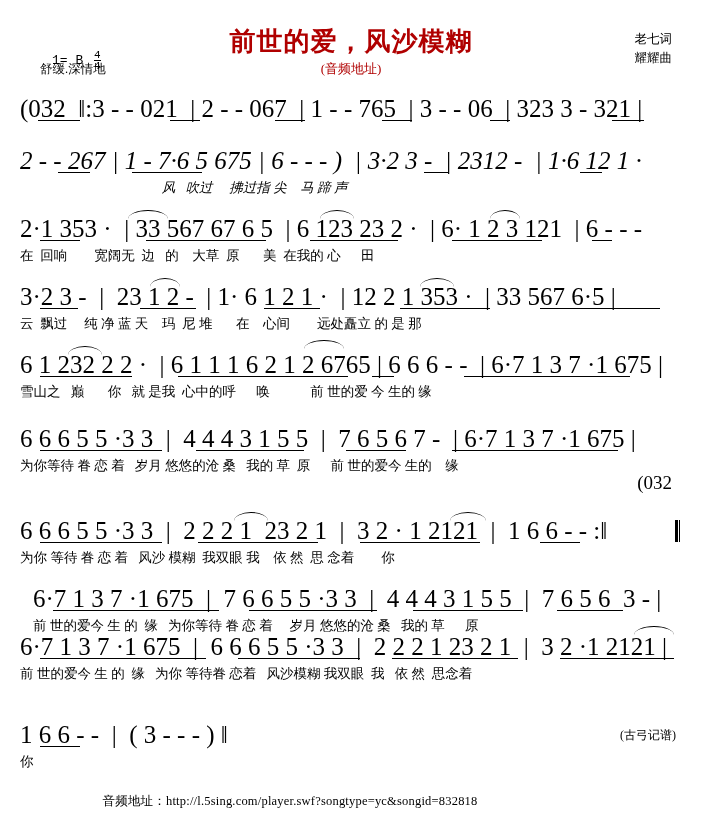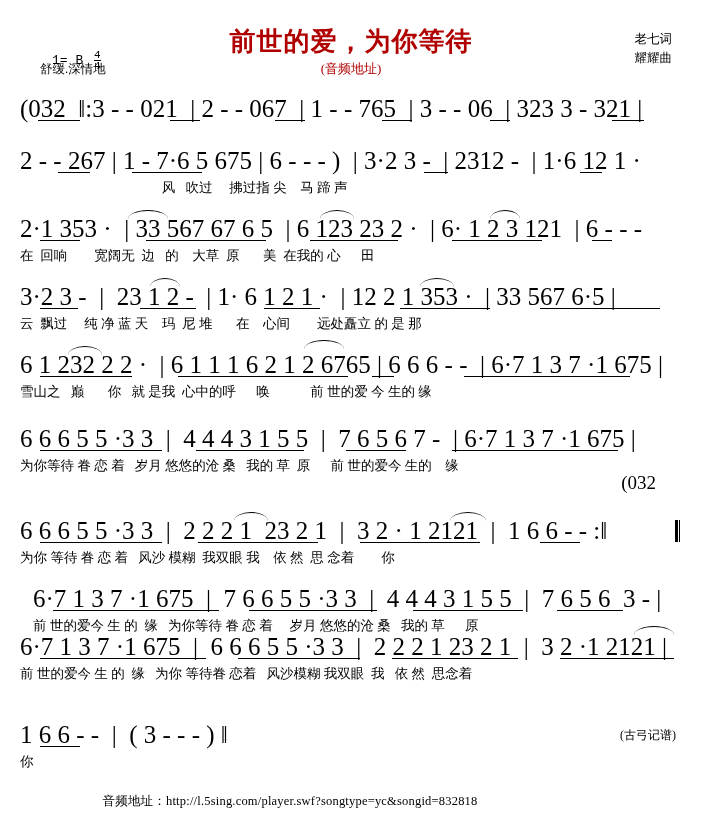--- a/index.html
+++ b/index.html
@@ -131,39 +131,39 @@
   <div class="meta-key">
     <span>1= B</span>
     <span class="frac">
       <b>4</b>
       <b class="den">4</b>
     </span>
   </div>
 
   <div class="meta-mood">舒缓.深情地</div>
 
-  <div class="title">前世的爱，为你等待</div>
+  <div class="title">前世的爱，风沙模糊</div>
   <div class="subtitle">(音频地址)</div>
 
   <div class="credit">
     <div>老七词</div>
     <div>耀耀曲</div>
   </div>
 
   <div class="sys" style="top:96px;">
     <div class="notes">(032  ‖:3 - - 021  | 2 - - 067  | 1 - - 765  | 3 - - 06  | 323 3 - 321 |</div>
     <div class="beam" style="left:18px; top:24px; width:42px;"></div>
     <div class="beam" style="left:150px; top:24px; width:30px;"></div>
     <div class="beam" style="left:255px; top:24px; width:30px;"></div>
     <div class="beam" style="left:362px; top:24px; width:30px;"></div>
     <div class="beam" style="left:470px; top:24px; width:20px;"></div>
     <div class="beam" style="left:592px; top:24px; width:32px;"></div>
   </div>
 
-  <div class="sys" style="top:148px;">
+  <div class="sys" style="top:148px;font-style:italic;">
     <div class="notes">2 - - 267 | 1 - 7·6 5 675 | 6 - - - )  | 3·2 3 -  | 2312 -  | 1·6 12 1 ·</div>
     <div class="beam" style="left:38px; top:24px; width:32px;"></div>
     <div class="beam" style="left:112px; top:24px; width:70px;"></div>
     <div class="beam" style="left:404px; top:24px; width:24px;"></div>
     <div class="beam" style="left:560px; top:24px; width:22px;"></div>
     <div class="lyr">                                          风   吹过     拂过指 尖    马 蹄 声</div>
   </div>
 
   <div class="sys" style="top:216px;">
     <div class="notes">2·1 353 ·  | 33 567 67 6 5  | 6 123 23 2 ·  | 6· 1 2 3 121  | 6 - - -</div>
@@ -201,21 +201,21 @@
     <div class="lyr">雪山之   巅       你   就 是我  心中的呼      唤            前 世的爱 今 生的 缘</div>
   </div>
 
   <div class="sys" style="top:426px;">
     <div class="notes">6 6 6 5 5 ·3 3  |  4 4 4 3 1 5 5  |  7 6 5 6 7 -  | 6·7 1 3 7 ·1 675 |</div>
     <div class="beam" style="left:20px; top:24px; width:122px;"></div>
     <div class="beam" style="left:176px; top:24px; width:108px;"></div>
     <div class="beam" style="left:326px; top:24px; width:60px;"></div>
     <div class="beam" style="left:432px; top:24px; width:166px;"></div>
     <div class="lyr">为你等待 眷 恋 着   岁月 悠悠的沧 桑   我的 草  原      前 世的爱今 生的    缘</div>
-    <div class="tail" style="right:26px; top:46px;">(032</div>
+    <div class="tail" style="right:10px; top:46px;">(032</div>
   </div>
 
   <div class="sys" style="top:518px;">
     <div class="notes">6 6 6 5 5 ·3 3  |  2 2 2 1  23 2 1  |  3 2 · 1 2121  |  1 6 6 - - :‖</div>
     <div class="tie" style="left:214px; top:-6px; width:34px;"></div>
     <div class="tie" style="left:430px; top:-6px; width:36px;"></div>
     <div class="beam" style="left:20px; top:24px; width:122px;"></div>
     <div class="beam" style="left:178px; top:24px; width:120px;"></div>
     <div class="beam" style="left:340px; top:24px; width:120px;"></div>
     <div class="beam" style="left:520px; top:24px; width:40px;"></div>

